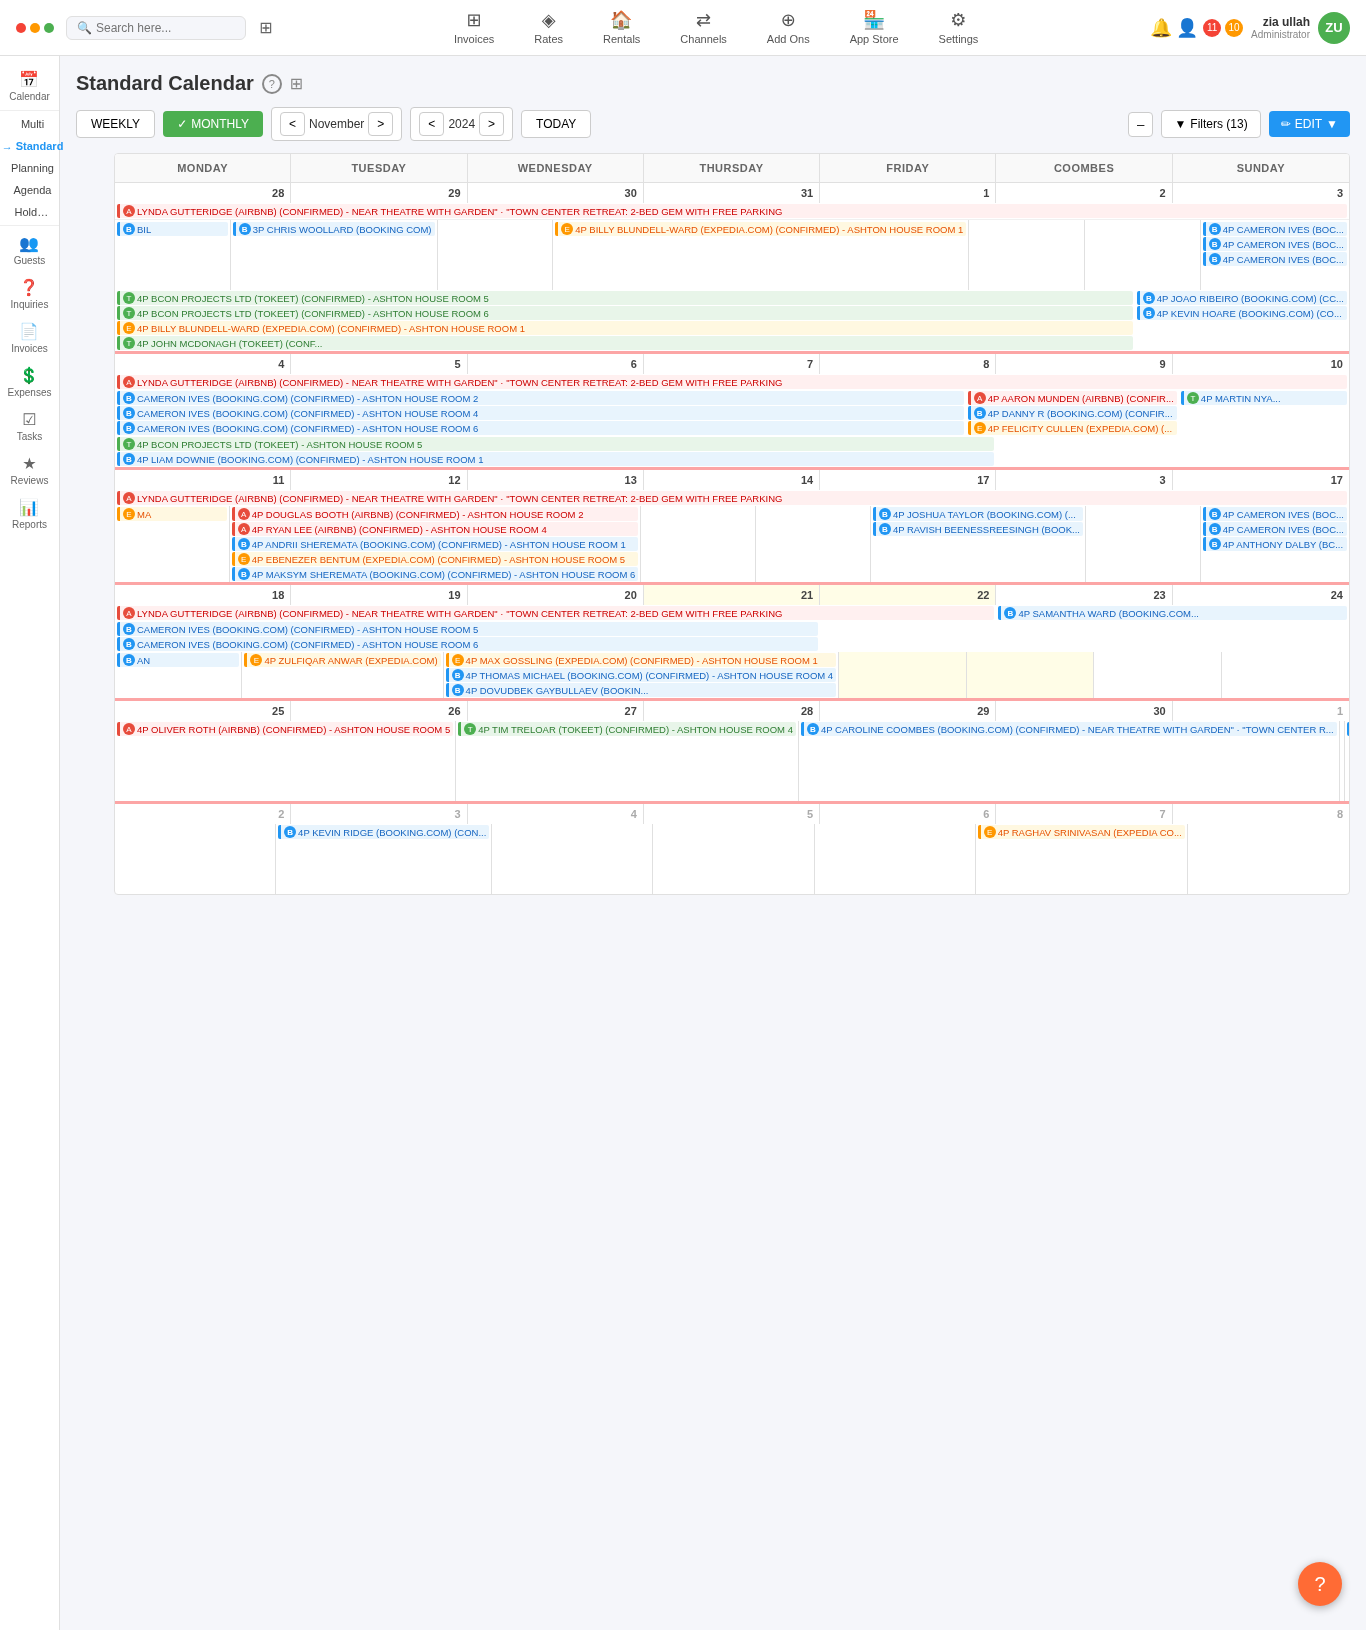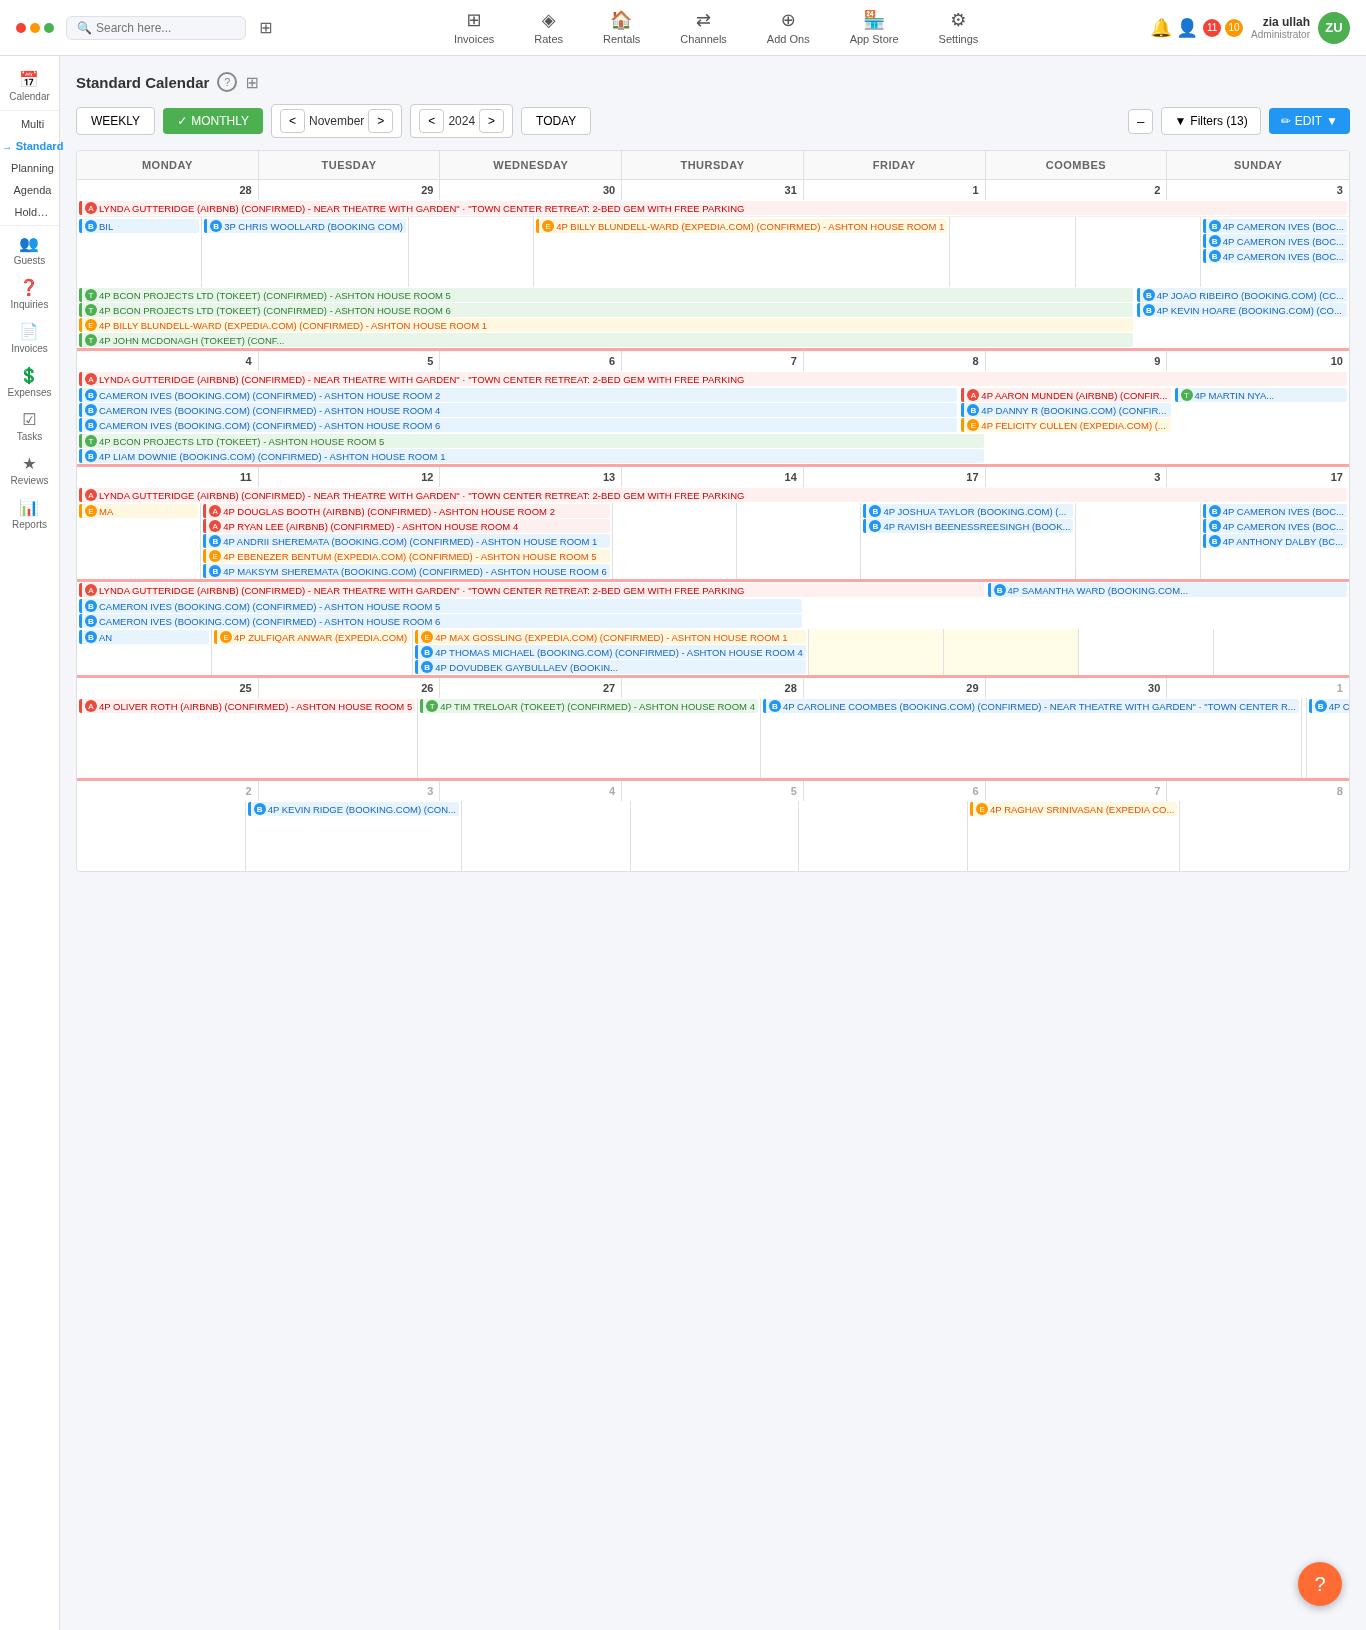--- a/index.html
+++ b/index.html
@@ -50,21 +50,21 @@
       color: #444; cursor: pointer; white-space: nowrap;
     }
     .sidebar-sub-item.active { color: #2196F3; font-weight: 600; }
     .sidebar-sub-item.active::before { content: '→ '; }
 
     
     .main { margin-left: 60px; margin-top: 56px; padding: 16px; }
 
     
     .calendar-header { display: flex; align-items: center; margin-bottom: 12px; gap: 8px; }
-    .calendar-title { font-size: 15px; font-weight: 600; color: #333; }
+    .calendar-title { font-size: 20px; font-weight: 600; color: #333; }
     .help-icon { width: 20px; height: 20px; border-radius: 50%; border: 2px solid #888; display: flex; align-items: center; justify-content: center; font-size: 11px; color: #888; cursor: pointer; }
 
     .toolbar { display: flex; align-items: center; gap: 8px; margin-bottom: 12px; }
     .btn-weekly {
       padding: 6px 14px; border: 1px solid #ccc; background: #fff;
       border-radius: 4px; cursor: pointer; font-size: 12px; font-weight: 500;
     }
     .btn-monthly {
       padding: 6px 14px; border: none; background: #4caf50;
       color: #fff; border-radius: 4px; cursor: pointer; font-size: 12px; font-weight: 500;
@@ -106,21 +106,21 @@
     .footer-info a { color: #2196F3; text-decoration: none; }
 
     
     .help-fab {
       position: fixed; bottom: 24px; right: 24px; width: 44px; height: 44px;
       border-radius: 50%; background: #ff6b35; color: #fff; border: none;
       font-size: 20px; cursor: pointer; display: flex; align-items: center; justify-content: center;
       box-shadow: 0 2px 8px rgba(0,0,0,0.3); z-index: 200;
     }
 
-    .calendar-container { overflow-x: auto; }
+    .calendar-container { overflow-x: auto; margin-left: 38px; }
 
     
     .week-section { border-bottom: 3px solid #fca5a5; }
     .week-dates-row { display: grid; grid-template-columns: repeat(7, 1fr); }
     .week-date-cell { border-right: 1px solid #e0e0e0; padding: 2px 4px; min-height: 20px; }
     .week-date-cell:last-child { border-right: none; }
     .week-date-cell.today-cell { background: #fffde7; }
     .date-num { font-size: 11px; font-weight: 600; color: #444; text-align: right; padding: 2px; }
 
     .per-day-events { display: grid; grid-template-columns: repeat(7, 1fr); }
@@ -534,20 +534,43 @@
               <span class="event-icon icon-booking">B</span> 4P CAMERON IVES (BOC...
             </div>
             <div class="event-bar event-booking">
               <span class="event-icon icon-booking">B</span> 4P ANTHONY DALBY (BC...
             </div>
           </div>
         </div>
       </div>
 
       <div class="week-section">
+        <div class="week-dates-row">
+          <div class="week-date-cell">
+              <div class="date-num">18</div>
+            </div>
+          <div class="week-date-cell">
+              <div class="date-num">19</div>
+            </div>
+          <div class="week-date-cell">
+              <div class="date-num">20</div>
+            </div>
+          <div class="week-date-cell today-cell">
+              <div class="date-num">21</div>
+            </div>
+          <div class="week-date-cell today-cell">
+              <div class="date-num">22</div>
+            </div>
+          <div class="week-date-cell">
+              <div class="date-num">23</div>
+            </div>
+          <div class="week-date-cell">
+              <div class="date-num">24</div>
+            </div>
+        </div>
         <div style="display:grid;grid-template-columns:repeat(7,1fr)">
           <div style="grid-column:1/6;padding:0 2px">
             <div class="event-bar event-airbnb">
               <span class="event-icon icon-airbnb">A</span>
               LYNDA GUTTERIDGE (AIRBNB) (CONFIRMED) - NEAR THEATRE WITH GARDEN" · "TOWN CENTER RETREAT: 2-BED GEM WITH FREE PARKING
             </div>
           </div>
           <div style="grid-column:6/8;padding:0 2px">
             <div class="event-bar event-booking">
               <span class="event-icon icon-booking">B</span> 4P SAMANTHA WARD (BOOKING.COM...

